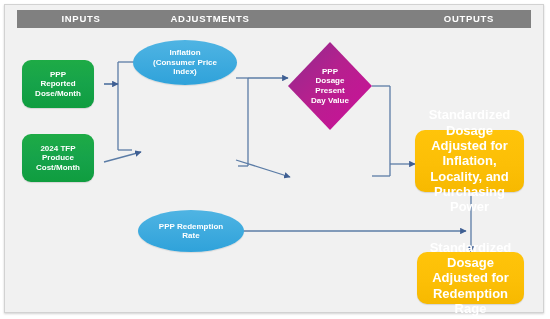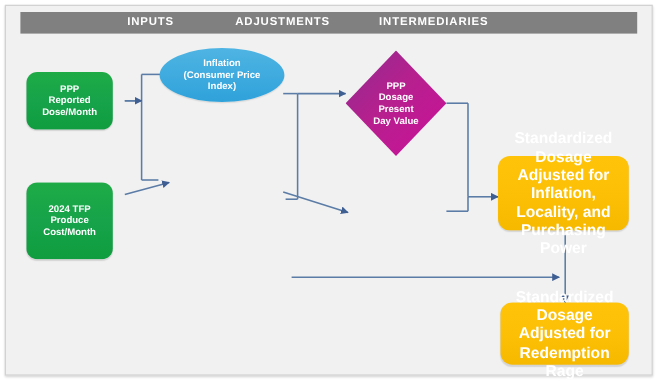--- a/index.html
+++ b/index.html
@@ -39,21 +39,21 @@
   }
   .col-header {
     position: absolute;
     top: 0;
     height: 18px;
     line-height: 18px;
     color: #ffffff;
     font-size: 9.5px;
     font-weight: bold;
     letter-spacing: 0.7px;
-    text-align: right;
+    text-align: center;
   }
   
   #connectors {
     position: absolute;
     left: 0;
     top: 0;
     width: 550px;
     height: 319px;
   }
   
@@ -118,21 +118,21 @@
 </style>
 </head>
 <body>
 
 <div id="canvas">
   <div id="frame"></div>
 
   <div id="header-band">
     <div class="col-header" style="left:0px; width:128px;">INPUTS</div>
     <div class="col-header" style="left:128px; width:130px;">ADJUSTMENTS</div>
-    <div class="col-header" style="left:258px; width:132px;">INTERMEDIARIES</div>
+    <div class="col-header" style="left:390px; width:124px;">OUTPUTS</div>
   </div>
 
   <svg id="connectors" viewBox="0 0 550 319" xmlns="http://www.w3.org/2000/svg">
     <defs>
       <marker id="arrow" viewBox="0 0 10 10" refX="9" refY="5" markerWidth="5" markerHeight="5" orient="auto-start-reverse">
         <path d="M 0 0 L 10 5 L 0 10 z" fill="#3f5f93"></path>
       </marker>
     </defs>
     <g fill="none" stroke="#5b7ca6" stroke-width="1.3">
 
@@ -162,33 +162,37 @@
       <path d="M 243 231 L 466 231" marker-end="url(#arrow)"></path>
     </g>
   </svg>
 
   <div class="node green-box" style="left:22px; top:60px; width:72px; height:48px;">
     <span class="lbl">PPP
 Reported
 Dose/Month</span>
   </div>
 
-  <div class="node green-box" style="left:22px; top:152px; width:72px; height:64px;">
+  <div class="node green-box" style="left:22px; top:134px; width:72px; height:48px;">
     <span class="lbl">2024 TFP
 Produce
 Cost/Month</span>
   </div>
 
   <div class="node blue-ellipse" style="left:133px; top:40px; width:104px; height:45px;">
     <span class="lbl">Inflation
 (Consumer Price
 Index)</span>
   </div>
 
 
+  <div class="node blue-ellipse" style="left:138px; top:210px; width:106px; height:42px;">
+    <span class="lbl">PPP Redemption
+Rate</span>
+  </div>
 
   <div class="diamond-wrap" style="left:288px; top:42px; width:84px; height:88px;">
     <svg class="diamond-shape" viewBox="0 0 84 88" preserveAspectRatio="none">
       <defs>
         <linearGradient id="magGrad1" x1="0" y1="0" x2="1" y2="1">
           <stop offset="0%" stop-color="#8e2b8e"></stop>
           <stop offset="45%" stop-color="#b6208e"></stop>
           <stop offset="100%" stop-color="#cc0f9a"></stop>
         </linearGradient>
       </defs>

